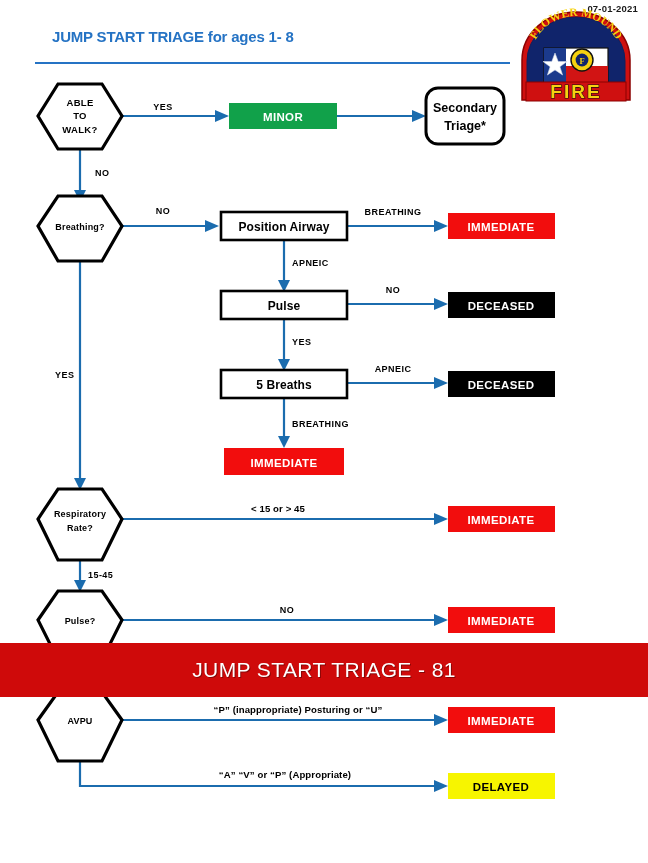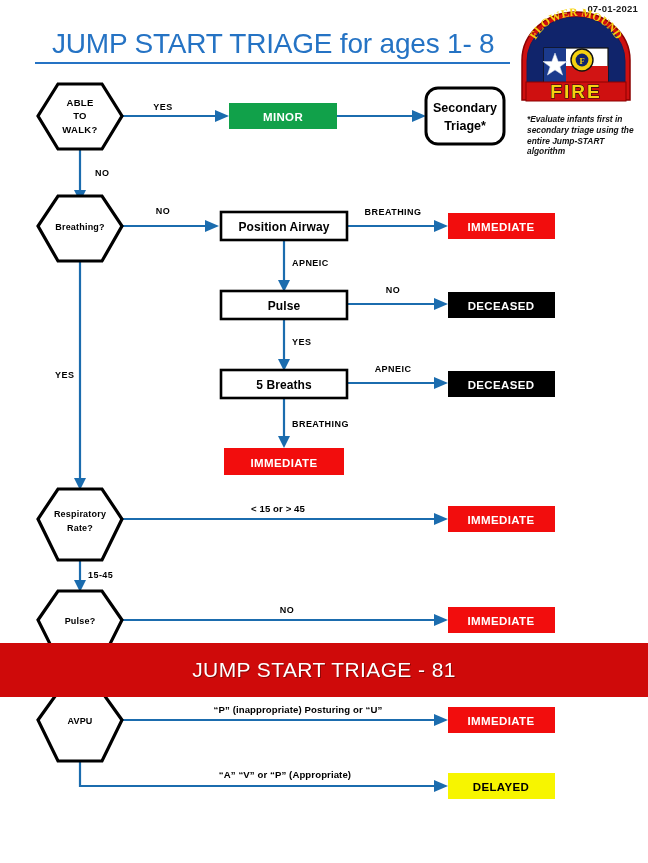--- a/index.html
+++ b/index.html
@@ -5,21 +5,21 @@
 <style>
   html,body{margin:0;padding:0;background:#ffffff;}
   body{width:648px;height:863px;position:relative;overflow:hidden;
        font-family:"Liberation Sans",sans-serif;color:#000;}
 
   #page{position:absolute;left:0;top:0;width:648px;height:697px;background:#fff;}
 
   
   #date-stamp{position:absolute;right:10px;top:3px;font-size:9.5px;font-weight:bold;
               letter-spacing:.2px;color:#1a1a1a;}
-  #page-title{position:absolute;left:52px;top:28px;font-size:28px;font-weight:normal;
+  #page-title{position:absolute;left:52px;top:28px;font-size:15px;font-weight:bold;
               color:#2573c4;letter-spacing:-.2px;white-space:nowrap;}
   #title-rule{position:absolute;left:35px;top:62px;width:475px;height:2px;background:#2573c4;}
 
   
   #logo{position:absolute;left:514px;top:8px;width:124px;height:95px;}
   #logo svg{display:block;}
 
   
   #footnote{position:absolute;left:527px;top:114px;width:116px;font-size:8.4px;
             font-weight:bold;font-style:italic;line-height:1.28;color:#111;}
@@ -80,21 +80,20 @@
 
       <circle cx="68" cy="52" r="11" fill="#f5d210" stroke="#111" stroke-width="1.4"></circle>
       <circle cx="68" cy="52" r="6.4" fill="#10246b"></circle>
       <text x="68" y="56" font-family="'Liberation Serif',serif" font-size="8.5" font-weight="bold" fill="#f5d210" text-anchor="middle">F</text>
 
       <rect x="12" y="74" width="100" height="19" fill="#cf1010" stroke="#8b0000" stroke-width="1"></rect>
       <text x="62" y="90" font-family="'Liberation Sans',sans-serif" font-size="19" font-weight="bold" fill="#f5d210" text-anchor="middle" stroke="#111" stroke-width="1.1" paint-order="stroke" letter-spacing="2">FIRE</text>
     </svg>
   </div>
 
-  <div id="footnote">*Evaluate infants first in secondary triage using the entire Jump-START algorithm</div>
 
   <svg id="flow" viewBox="0 0 648 810">
 
     <g>
 
       <line class="flowline" x1="122" y1="116" x2="215" y2="116"></line>
       <polygon class="arrowhead" points="215,110 229,116 215,122"></polygon>
 
       <line class="flowline" x1="337" y1="116" x2="412" y2="116"></line>
       <polygon class="arrowhead" points="412,110 426,116 412,122"></polygon>

